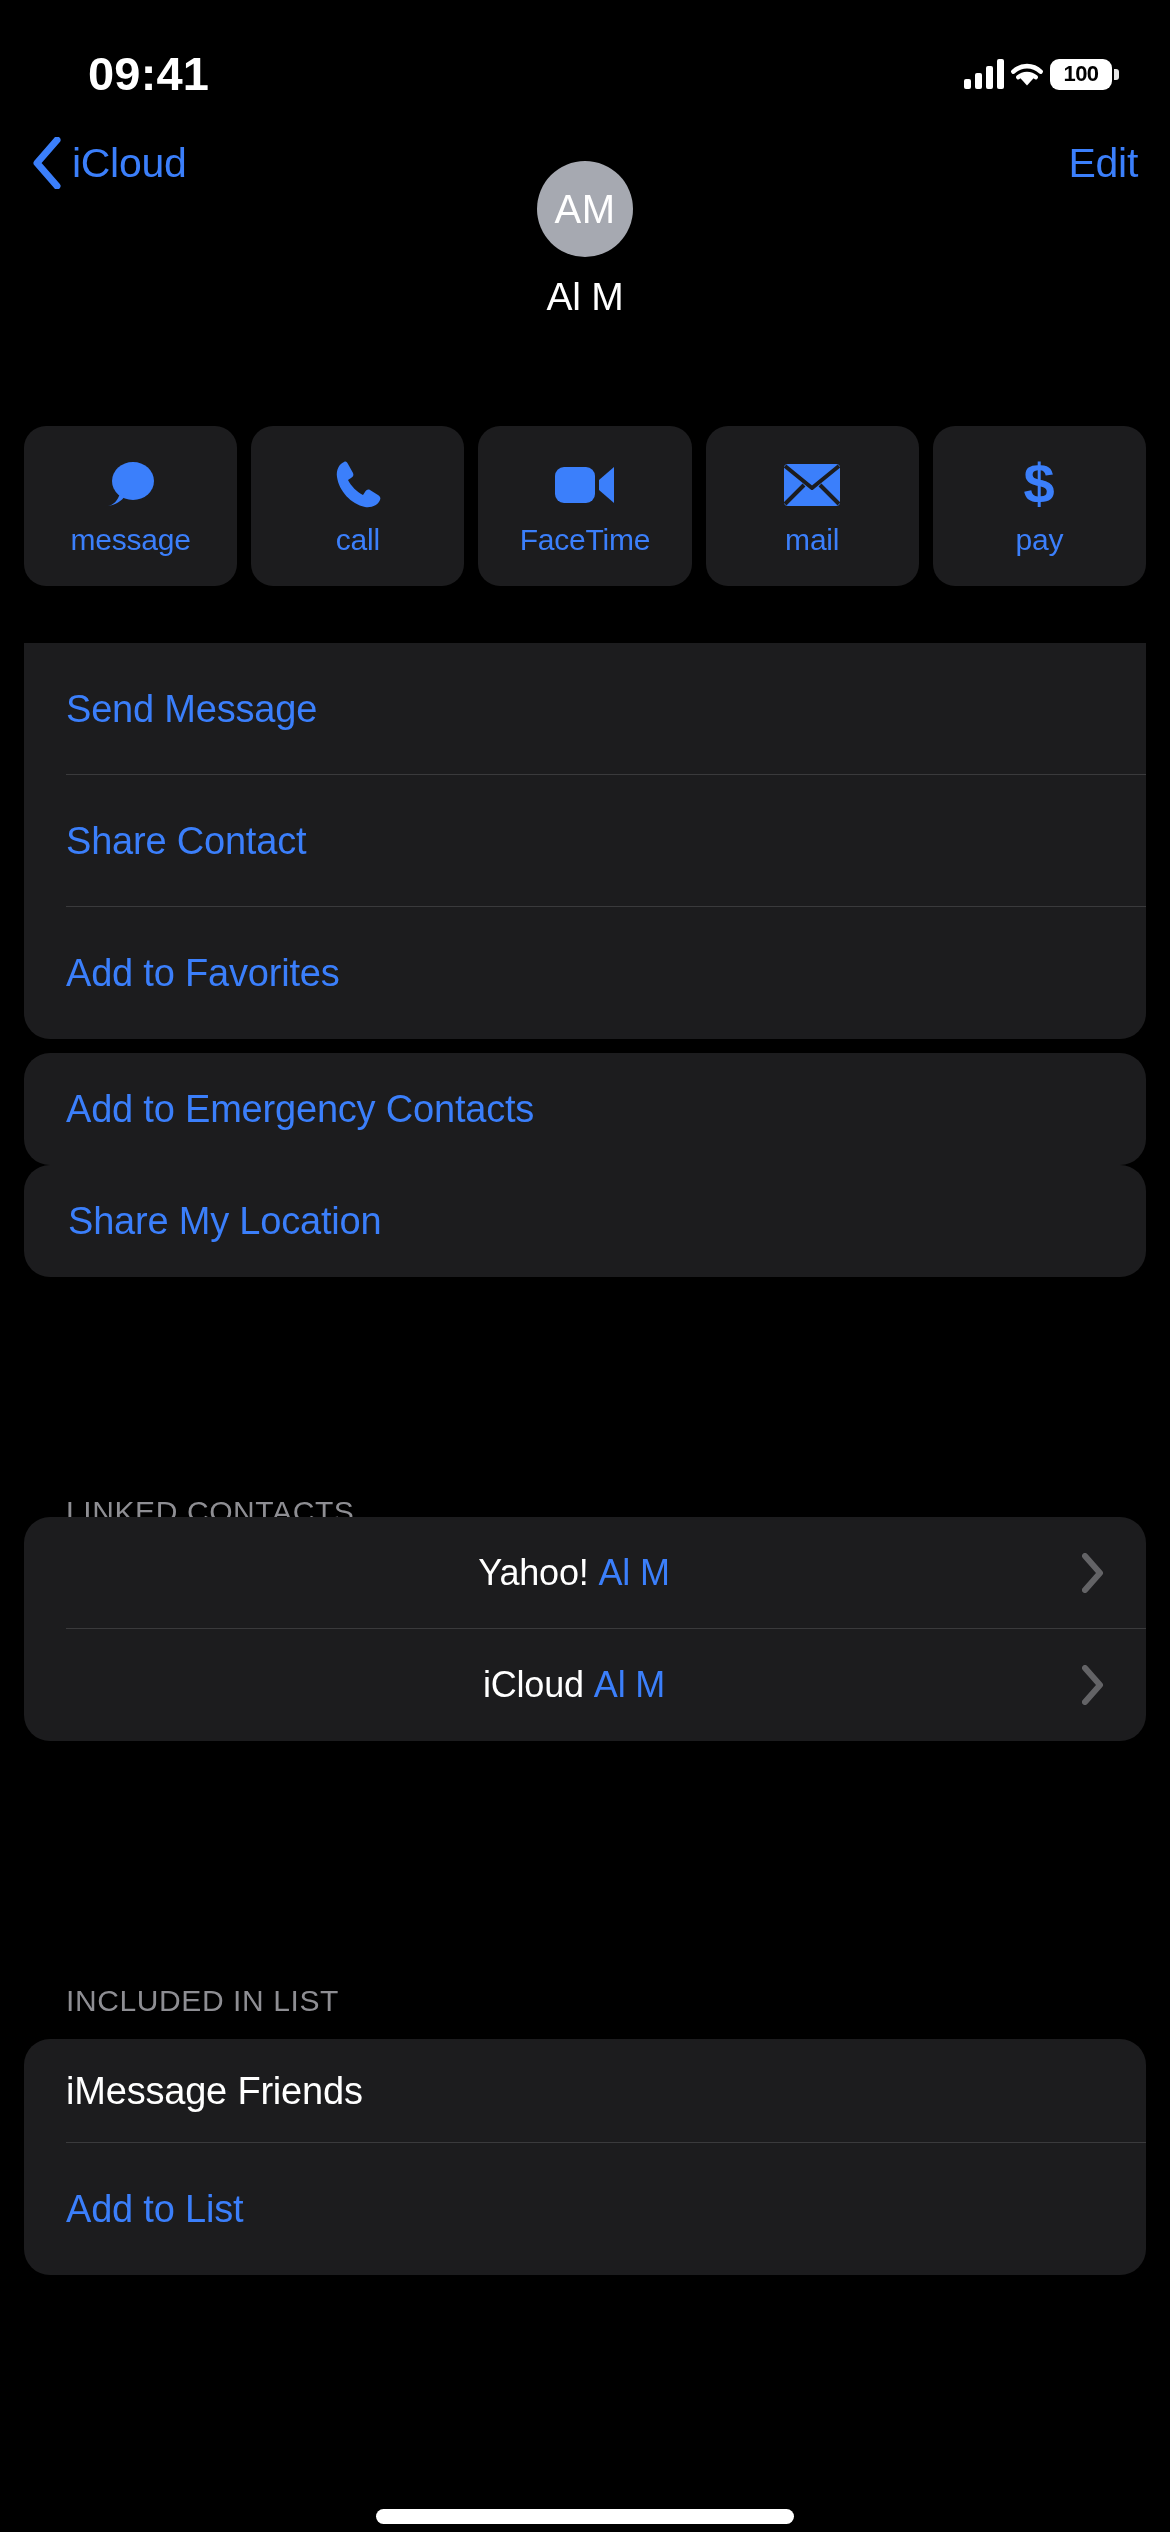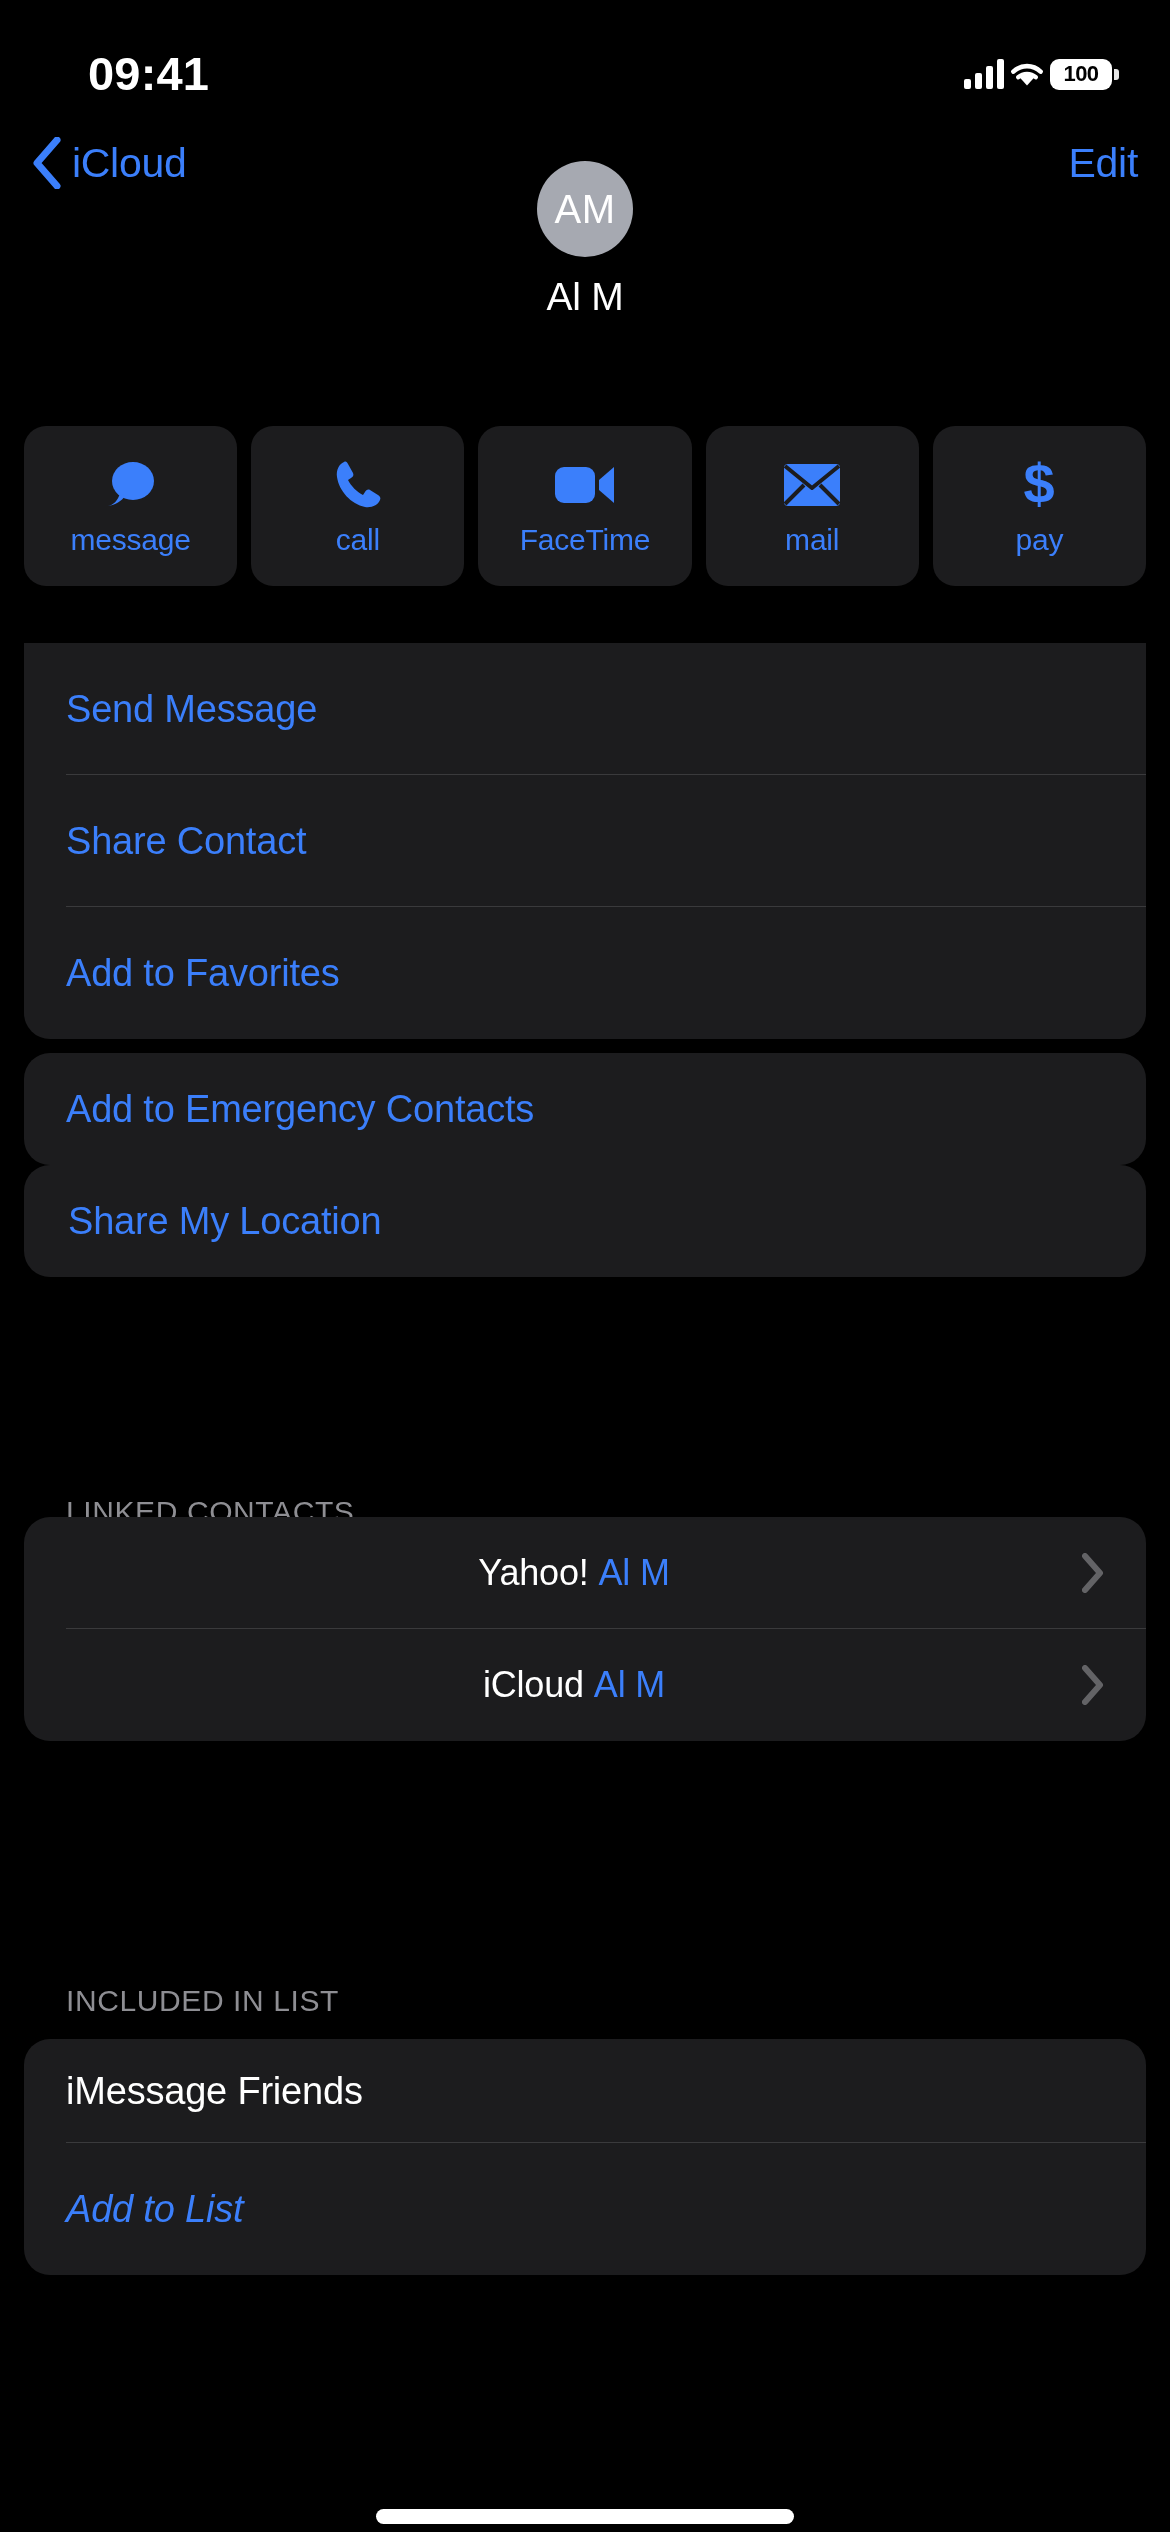--- a/index.html
+++ b/index.html
@@ -428,21 +428,21 @@
           </svg>
         </span>
       </div>
     </div>
 
     <div class="section-header" style="top:1965px;">INCLUDED IN LIST</div>
     <div class="card" style="top:2020px;">
       <div class="row row-divider" style="height:104px;">
         <span class="row-plain-label">iMessage Friends</span>
       </div>
-      <div class="row" style="height:132px;font-style:italic;">
+      <div class="row" style="height:132px;">
         <span class="row-link-label">Add to List</span>
       </div>
     </div>
 
   </div>
 
   <div class="home-indicator"></div>
 
 </div>
 

